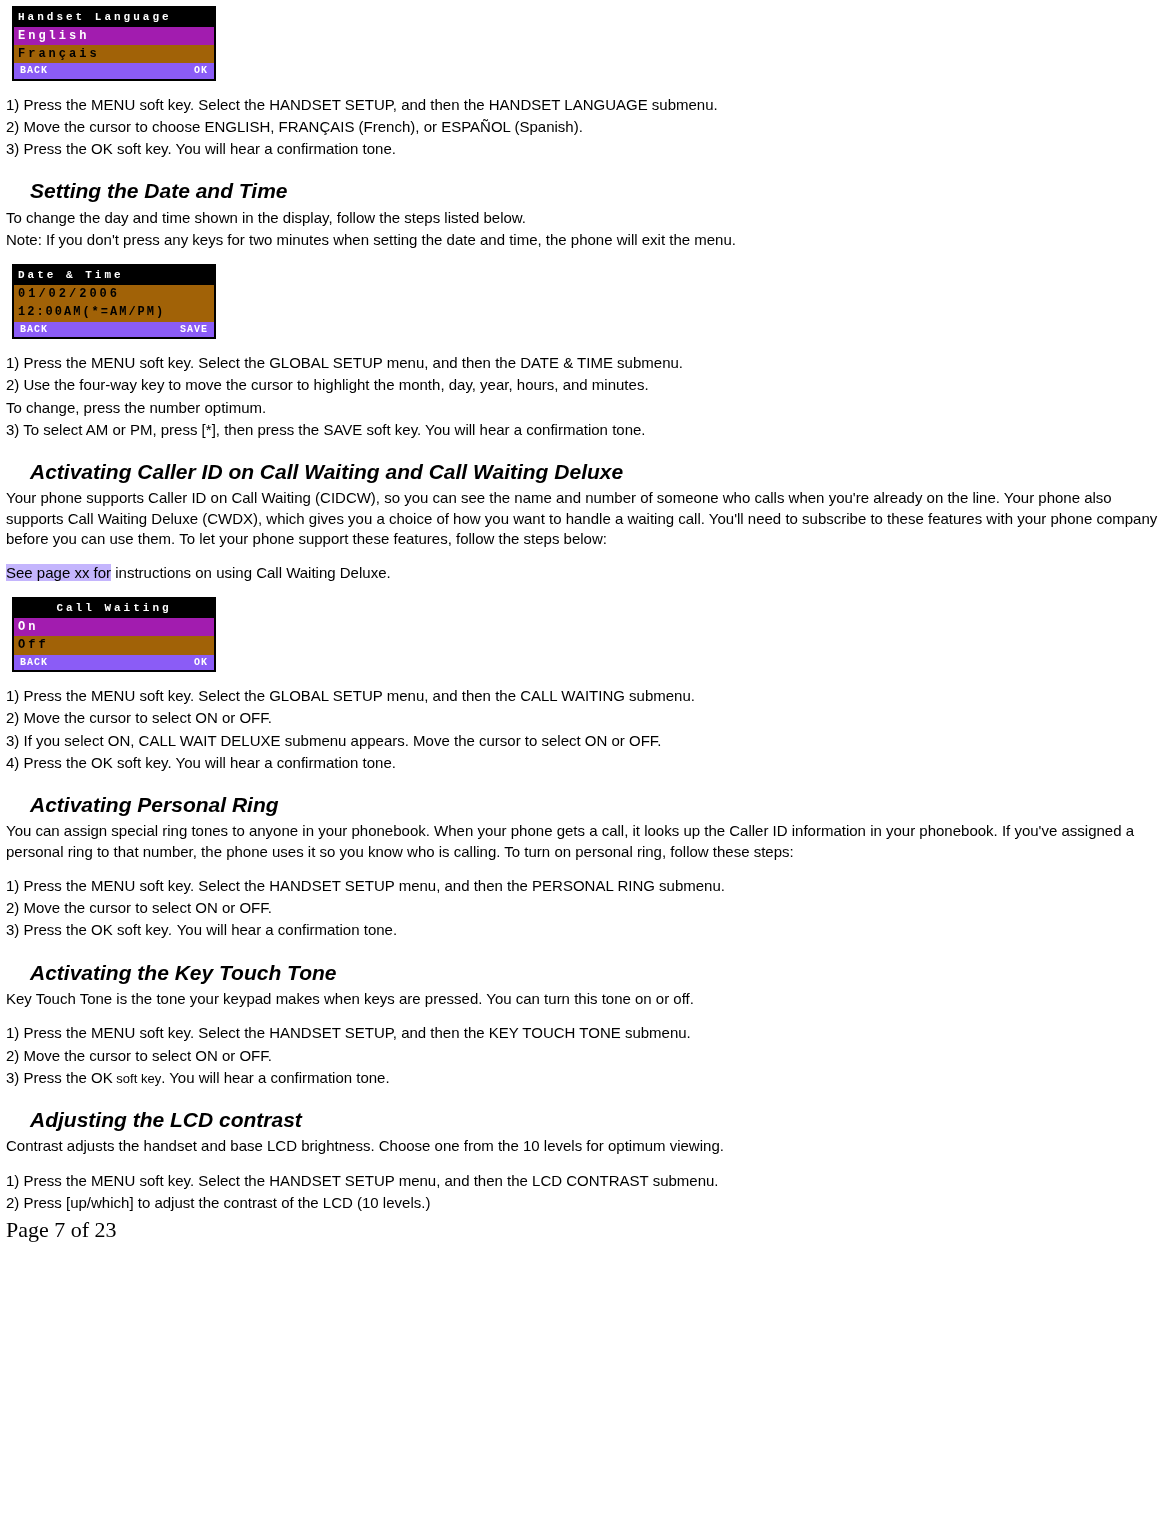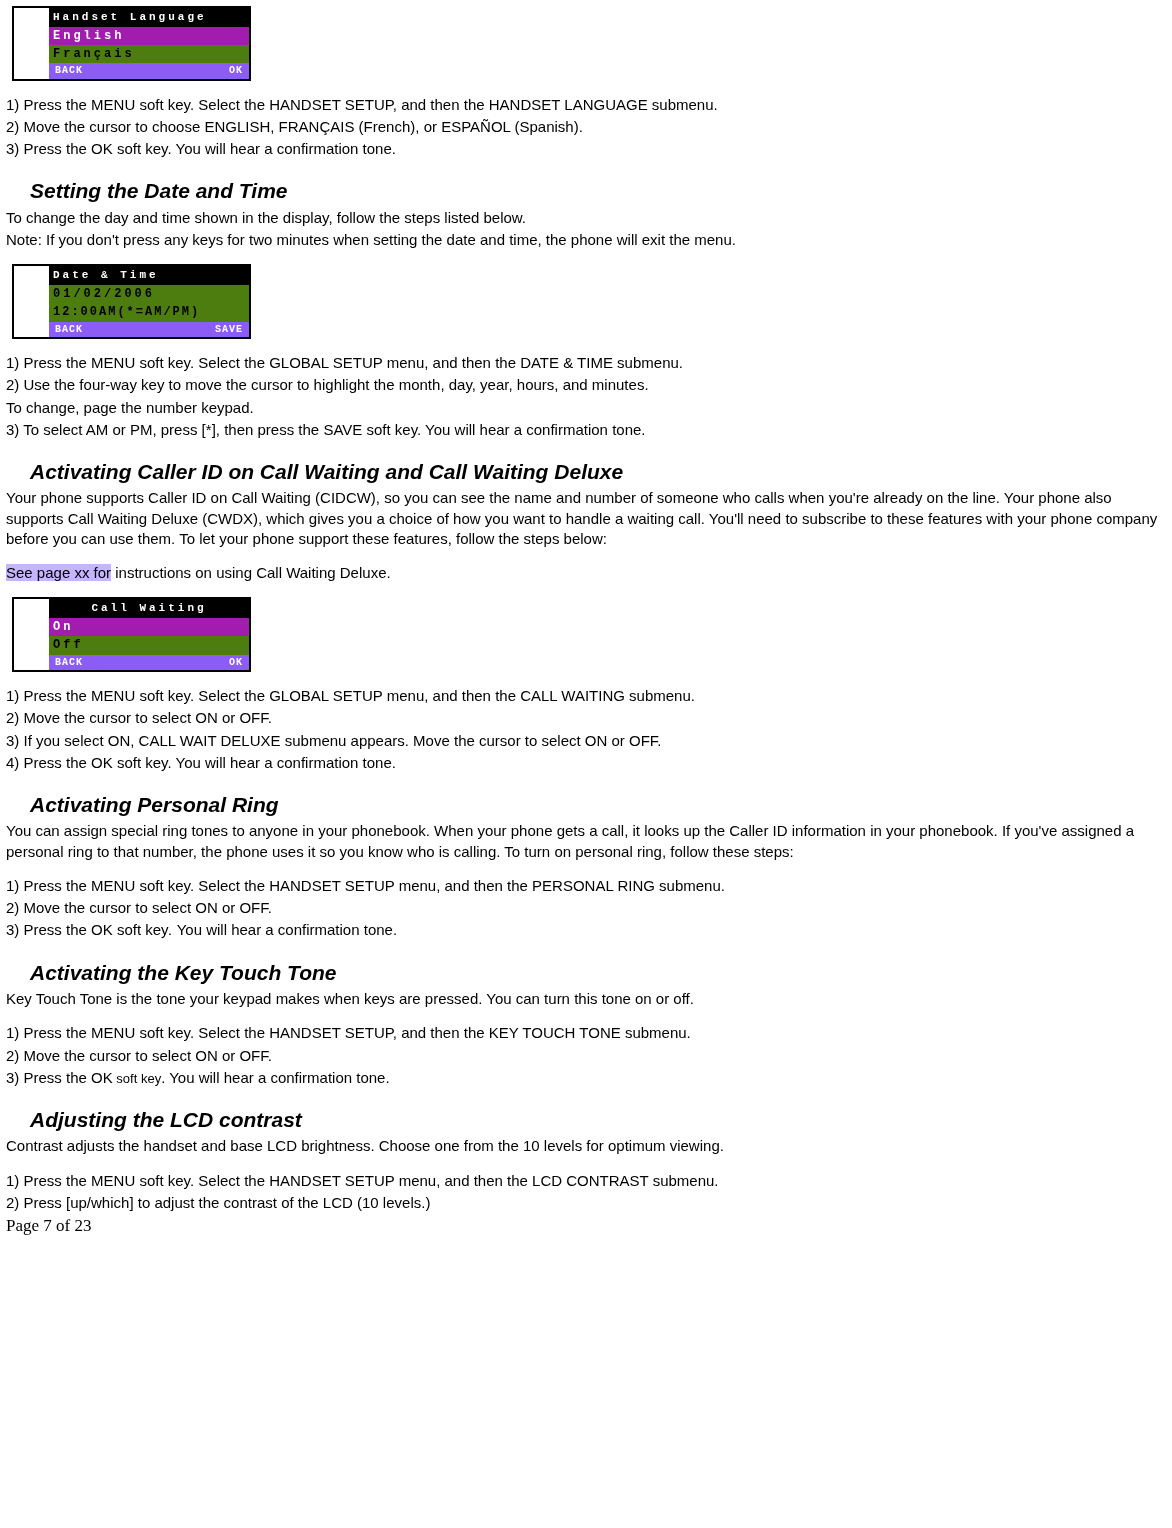--- a/index.html
+++ b/index.html
@@ -11,31 +11,30 @@
     color: #000;
     width: 1160px;
   }
   .lcd {
     border: 2px solid #000;
     width: 200px;
     margin: 2px 0 14px 6px;
     font-family: "Courier New", monospace;
     font-size: 12px;
     font-weight: bold;
-    padding-left: 35px;
   }
   .lcd .title {
     background: #000;
     color: #fff;
     padding: 2px 4px;
     letter-spacing: 3px;
     font-size: 11px;
   }
   .lcd .row {
-    background: #4d7c0f;
+    background: #a16207;
     color: #000;
     padding: 1px 4px;
     letter-spacing: 3px;
     font-size: 12px;
   }
   .lcd .row.inv {
     background: #a21caf;
     color: #fff;
   }
   .lcd .softkeys {
@@ -57,21 +56,21 @@
     font-style: italic;
     font-weight: bold;
     font-size: 21px;
     margin: 18px 0 2px 24px;
   }
   p { margin: 0 0 2px 0; }
   .para { margin-bottom: 14px; }
   .hl { background: #c4b5fd; }
   .footer {
     font-family: "Times New Roman", serif;
-    font-size: 17px;
+    font-size: 22px;
     margin-top: 0;
   }
   b { font-weight: normal; }
 </style>
 </head>
 <body>
 
 <div class="lcd">
   <div class="title">Handset Language</div>
   <div class="row inv">English</div>
@@ -95,21 +94,21 @@
   <div class="row">01/02/2006</div>
   <div class="row" style="letter-spacing:2px">12:00AM(*=AM/PM)</div>
   <div class="softkeys">
     <span class="left">BACK</span>
     <span class="right">SAVE</span>
   </div>
 </div>
 
 <p><span>1) Press the </span><b>MENU</b><span> soft key. Select the GLOBAL SETUP menu, and then the DATE &amp; TIME submenu.</span></p>
 <p>2) Use the four-way key to move the cursor to highlight the month, day, year, hours, and minutes.</p>
-<p>To change, page the number keypad.</p>
+<p>To change, press the number optimum.</p>
 <p class="para"><span>3) To select AM or PM, press [</span><b>*</b><span>], then press the </span><b>SAVE</b><span> soft key. You will hear a confirmation tone.</span></p>
 
 <h3>Activating Caller ID on Call Waiting and Call Waiting Deluxe</h3>
 <p class="para">Your phone supports Caller ID on Call Waiting (CIDCW), so you can see the name and number of someone who calls when you're already on the line. Your phone also supports Call Waiting Deluxe (CWDX), which gives you a choice of how you want to handle a waiting call. You'll need to subscribe to these features with your phone company before you can use them. To let your phone support these features, follow the steps below:</p>
 <p class="para"><span class="hl">See page xx for</span><span> instructions on using Call Waiting Deluxe.</span></p>
 
 <div class="lcd">
   <div class="title" style="text-align:center">Call Waiting</div>
   <div class="row inv">On</div>
   <div class="row">Off</div>

